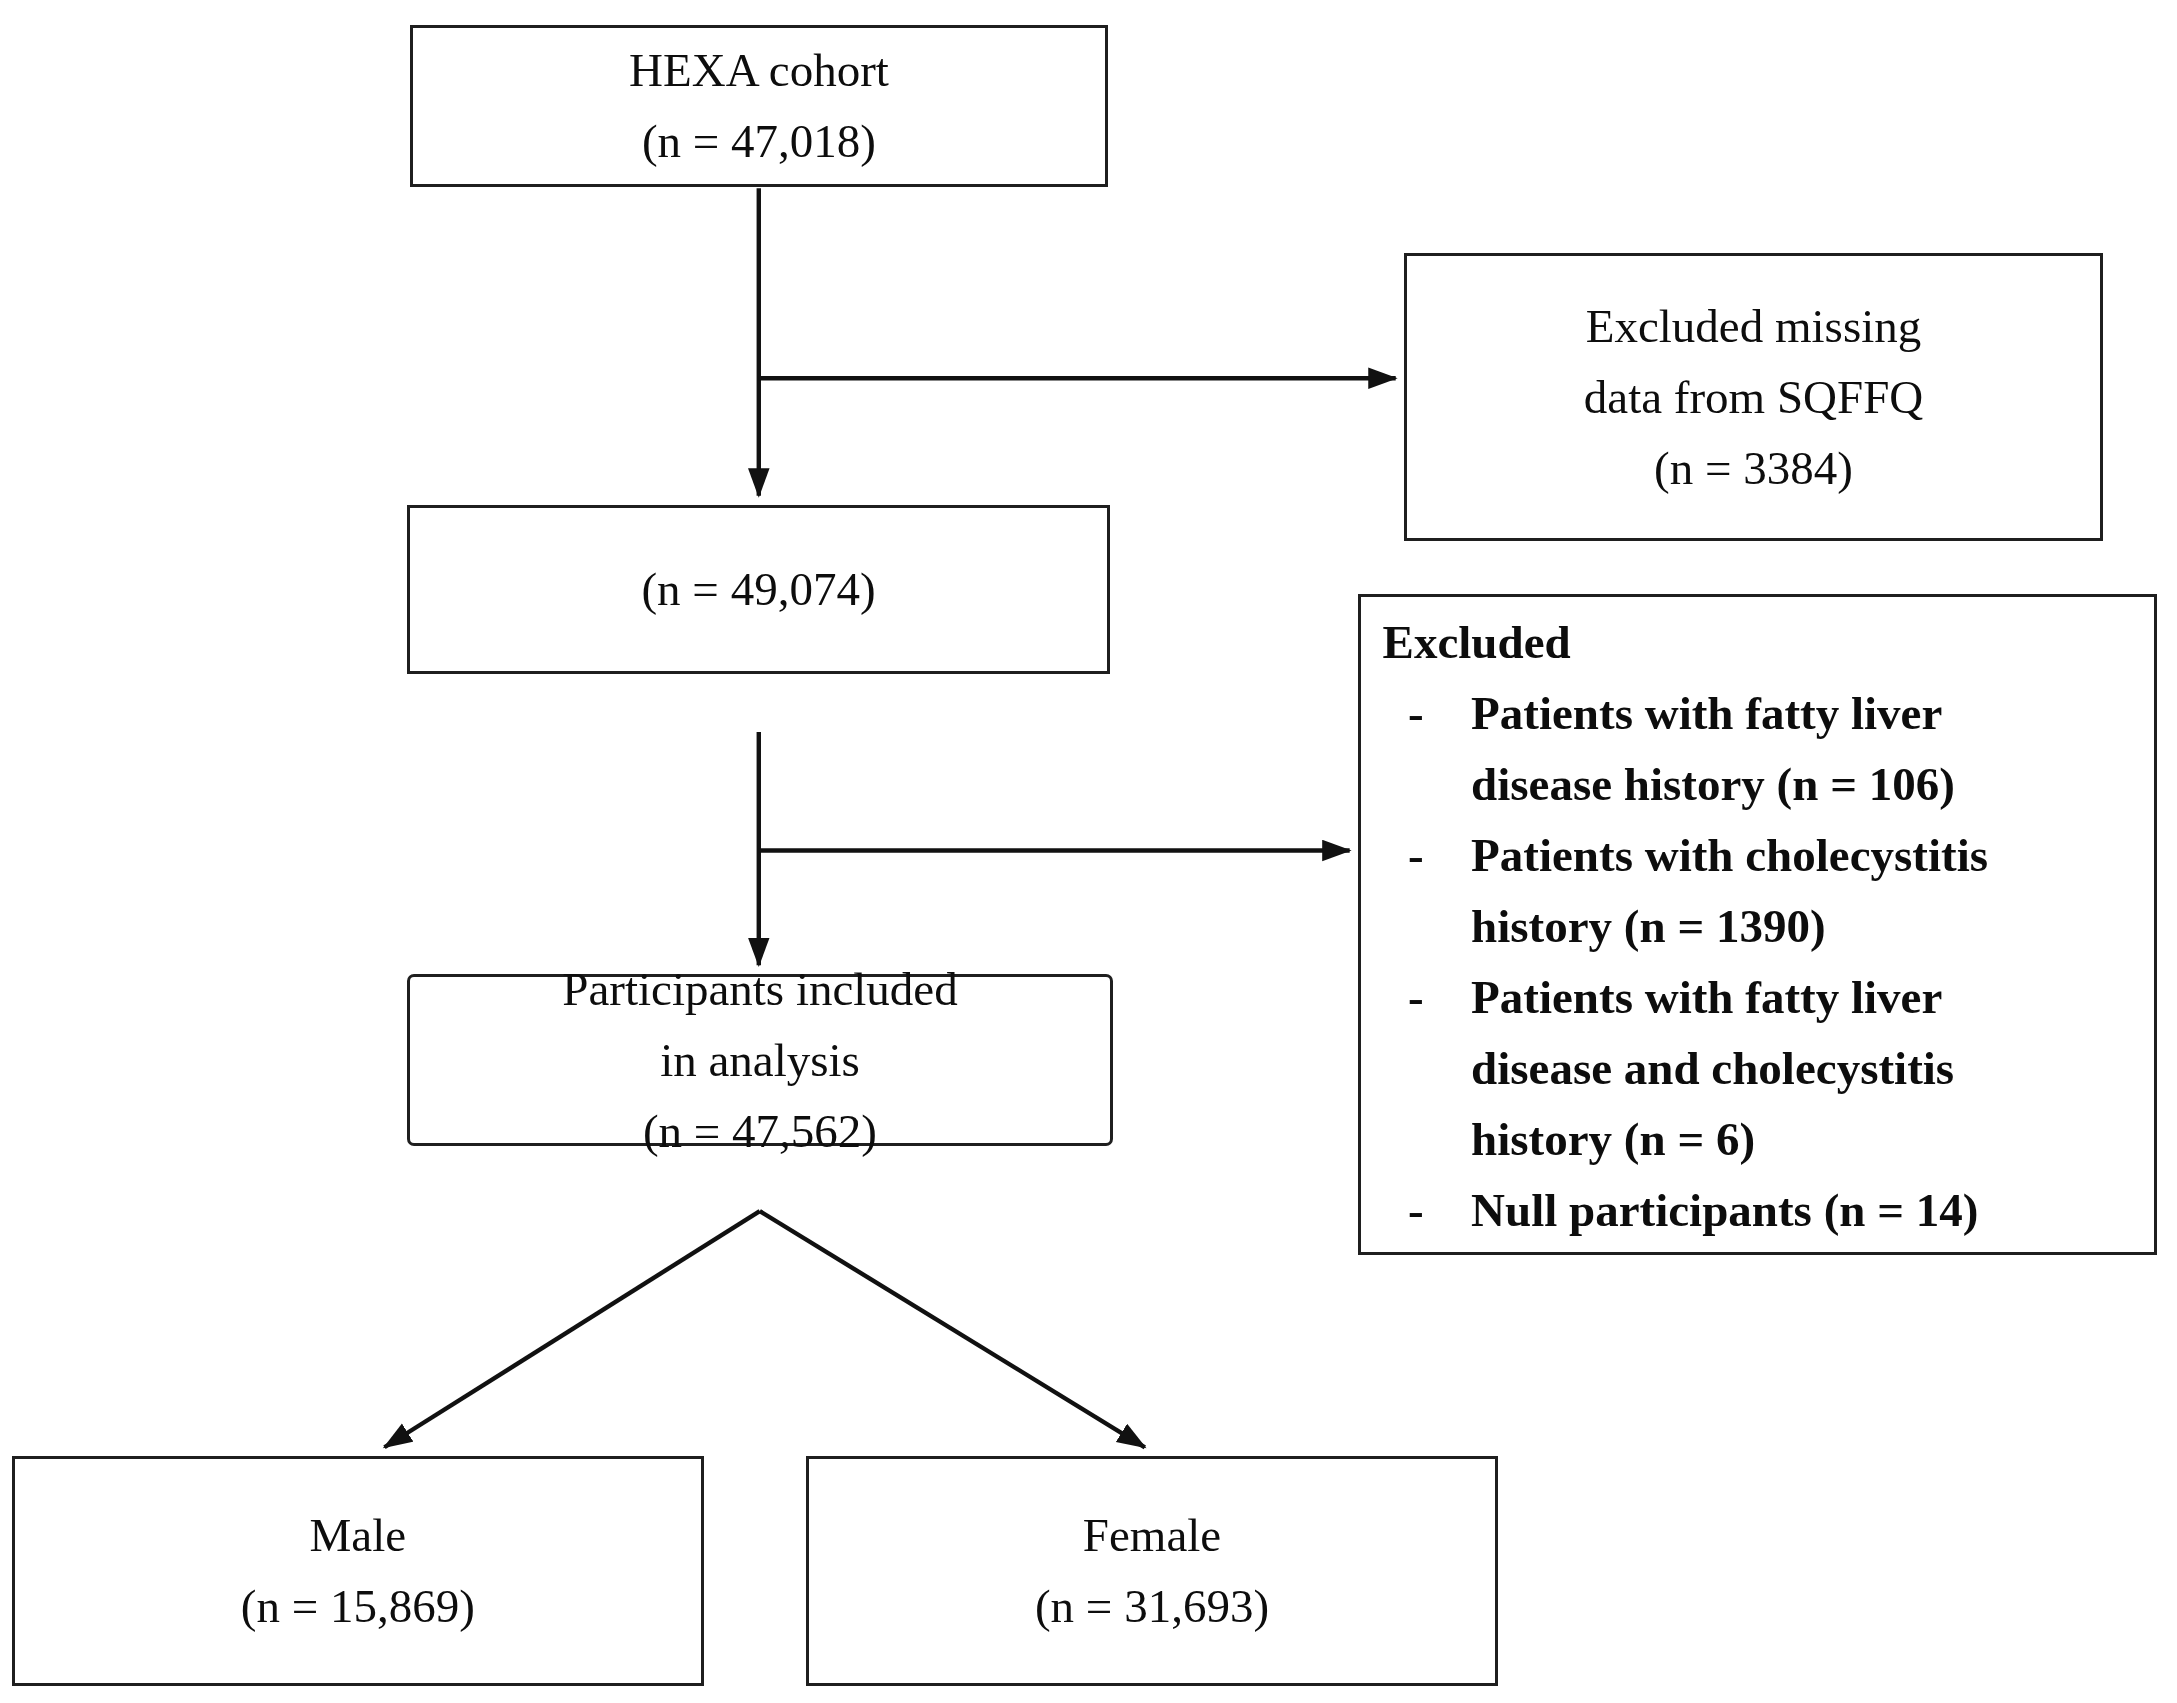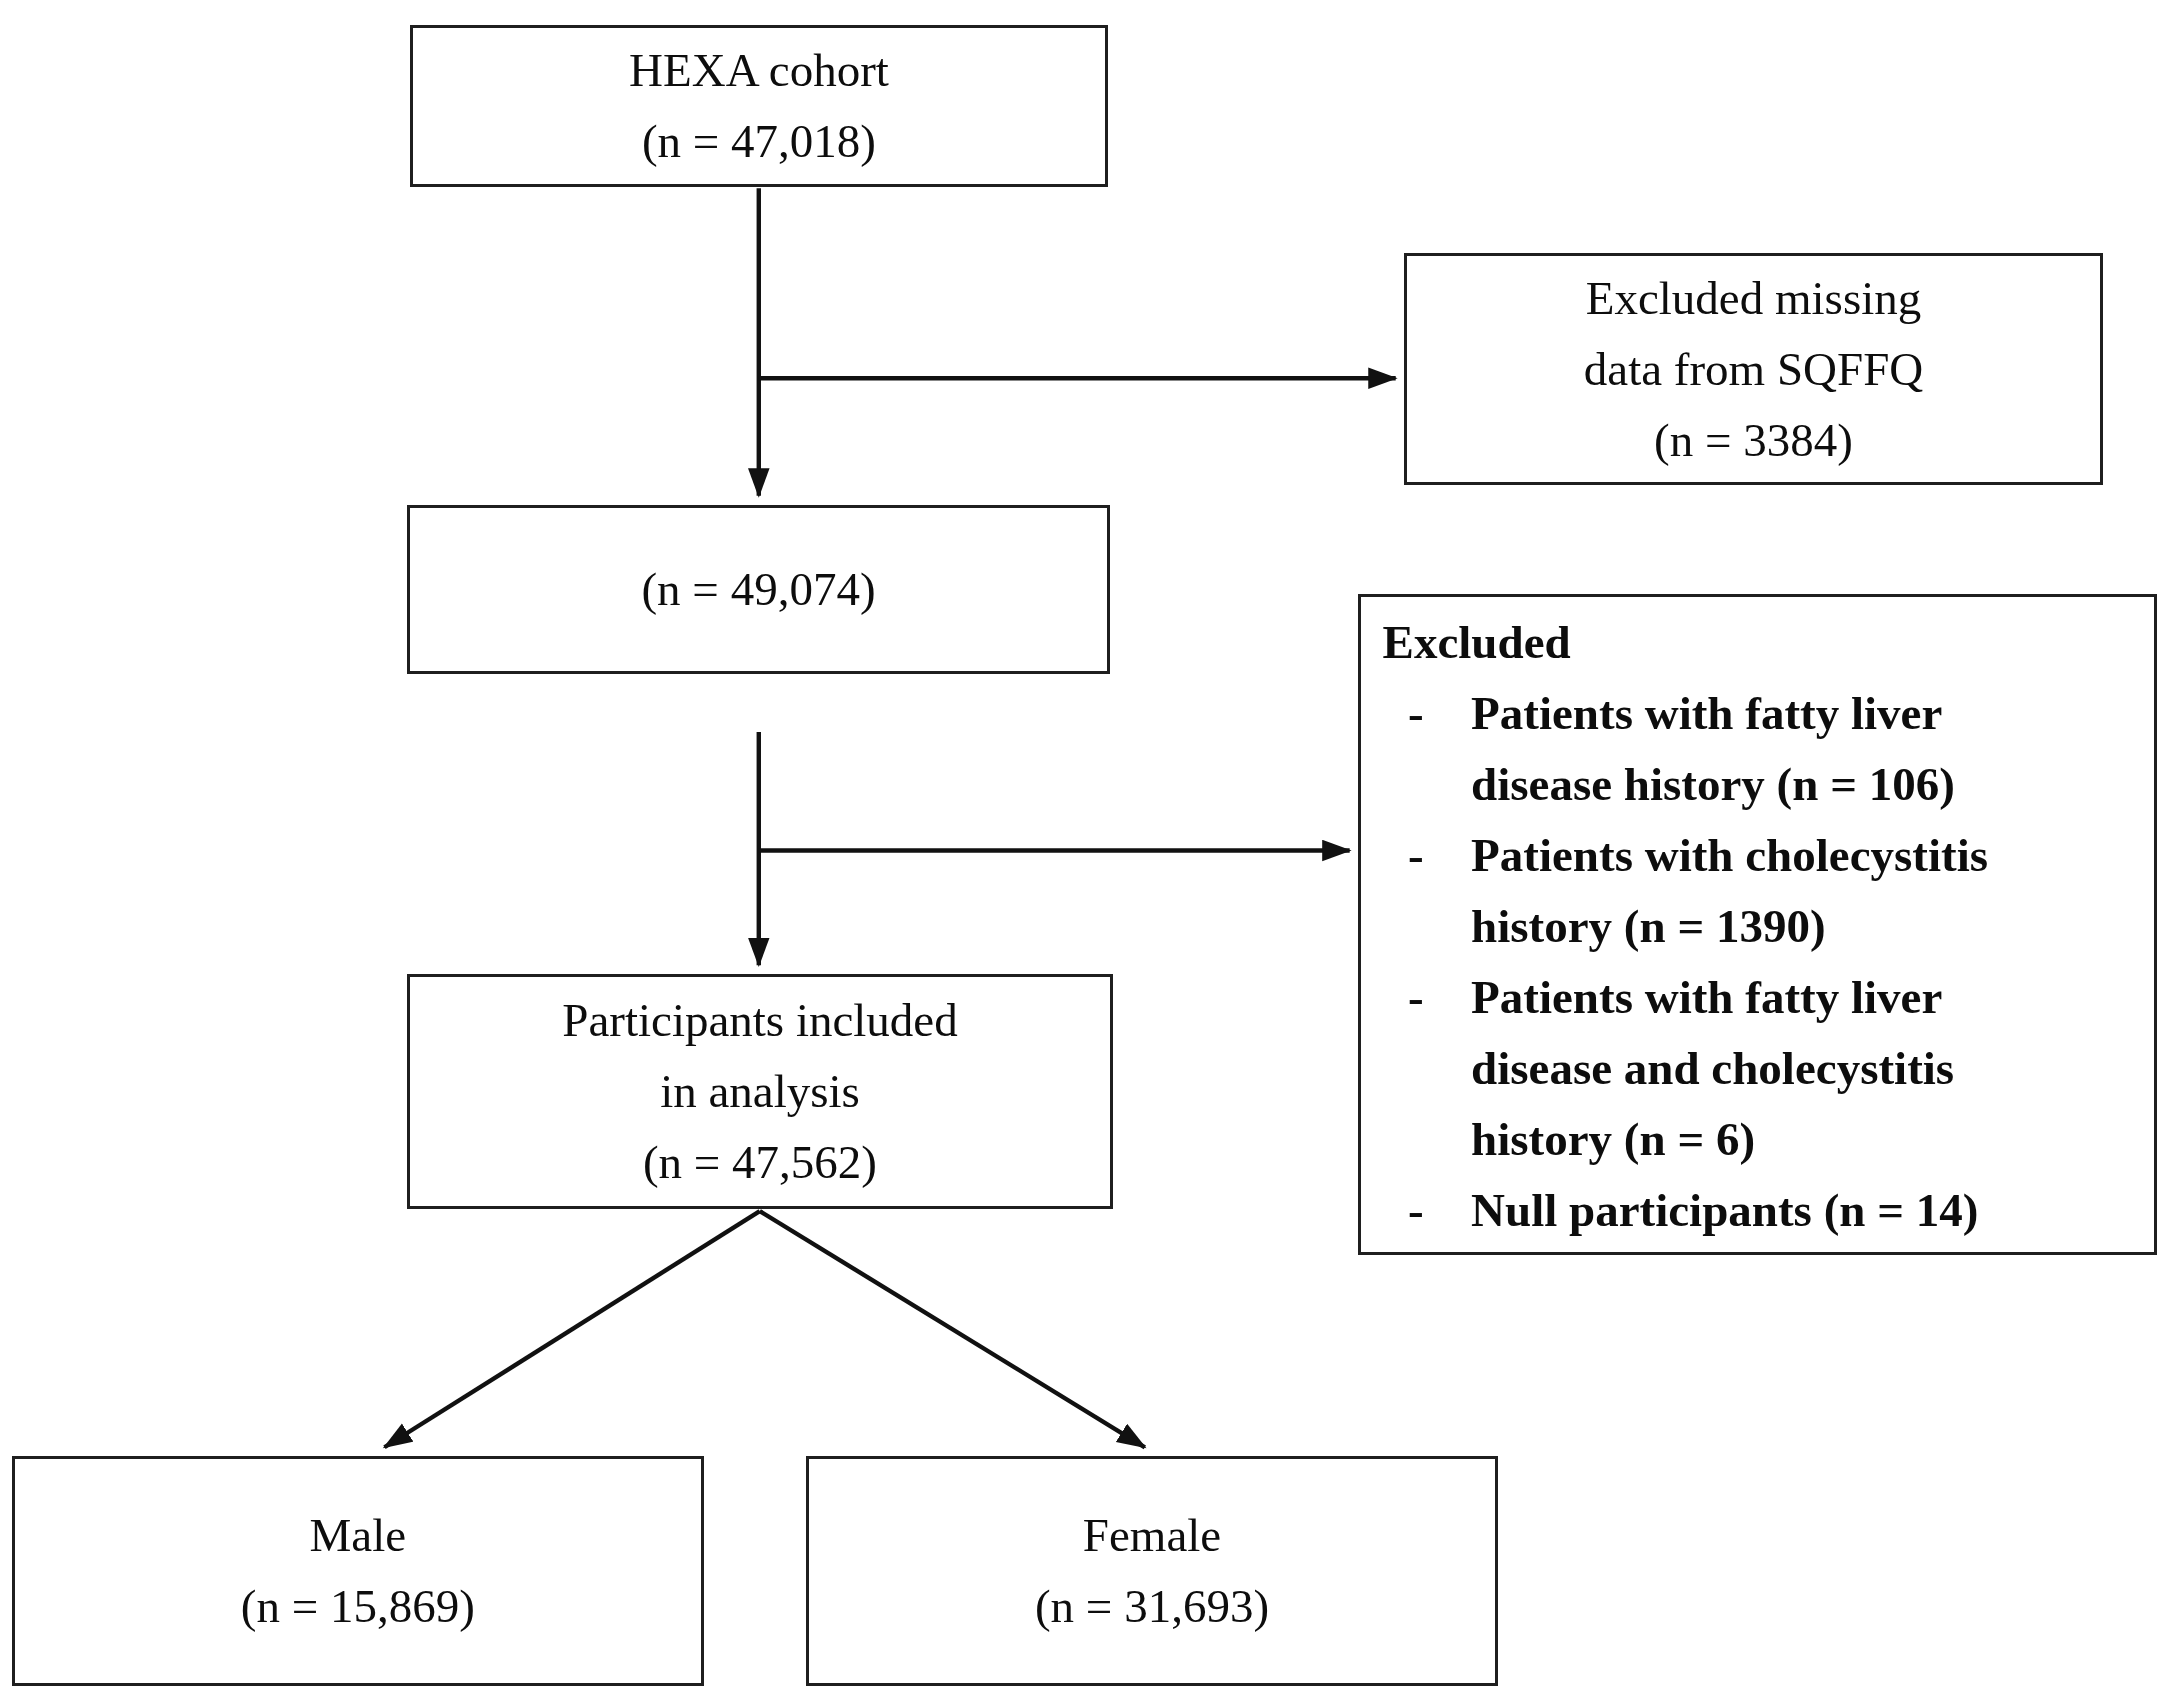--- a/index.html
+++ b/index.html
@@ -43,23 +43,23 @@
     background: var(--bg);
     display: flex;
     align-items: center;
     justify-content: center;
     text-align: center;
     font-size: 47px;
     line-height: 71px;
     white-space: pre-line;
   }
   #node-hexa         { left: 410px;  top: 24.5px;   width: 698px; height: 162px; }
-  #node-excl-sqffq   { left: 1404px; top: 253px;  width: 699px; height: 232px; }
+  #node-excl-sqffq   { left: 1404px; top: 253px;  width: 699px; height: 288px; }
   #node-n49074       { left: 407px;  top: 505px;  width: 703px; height: 169px; }
-  #node-participants { left: 407px;  top: 974px;  width: 706px; height: 235px; }
+  #node-participants { left: 407px;  top: 974px;  width: 706px; height: 172px; border-radius: 7px; }
   #node-male         { left: 11.8px;   top: 1456px; width: 692px; height: 230px; }
   #node-female       { left: 806px;  top: 1456px; width: 692px; height: 230px; }
 
   #node-excl-detail {
     left: 1358px; top: 594px; width: 799px; height: 661px;
     display: block;
     text-align: left;
     padding: 9.8px 17.6px 9.8px 21.6px;
     white-space: normal;
     font-weight: bold;

